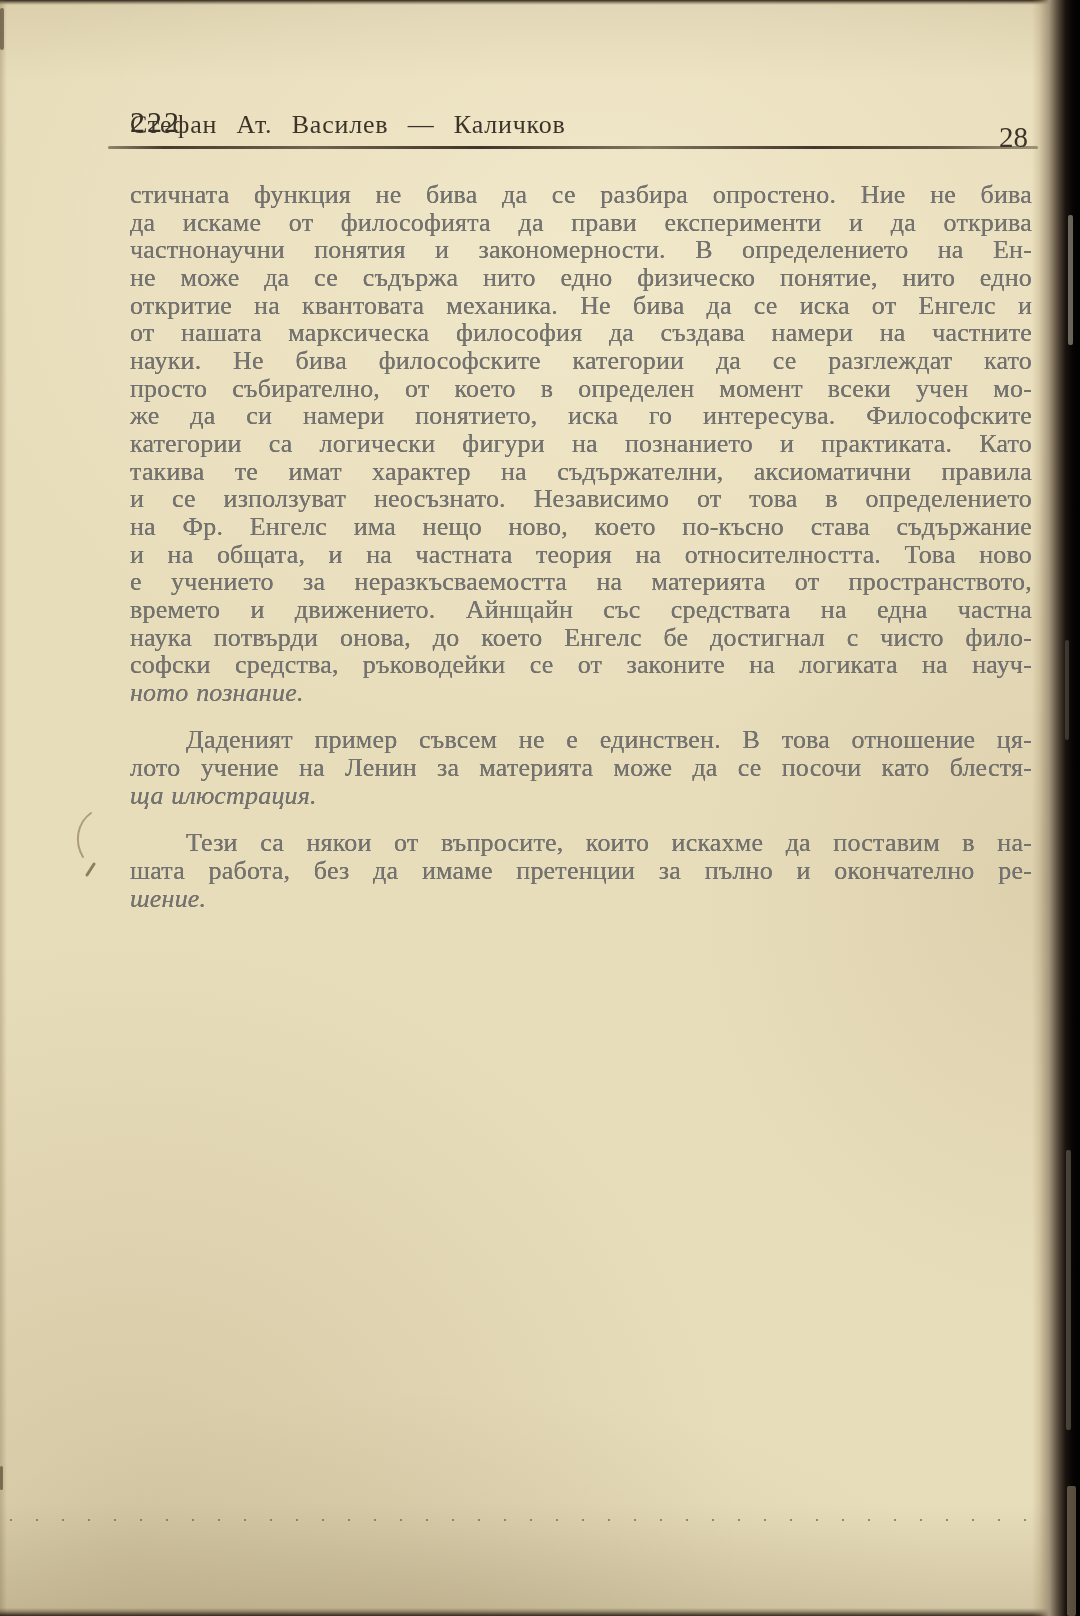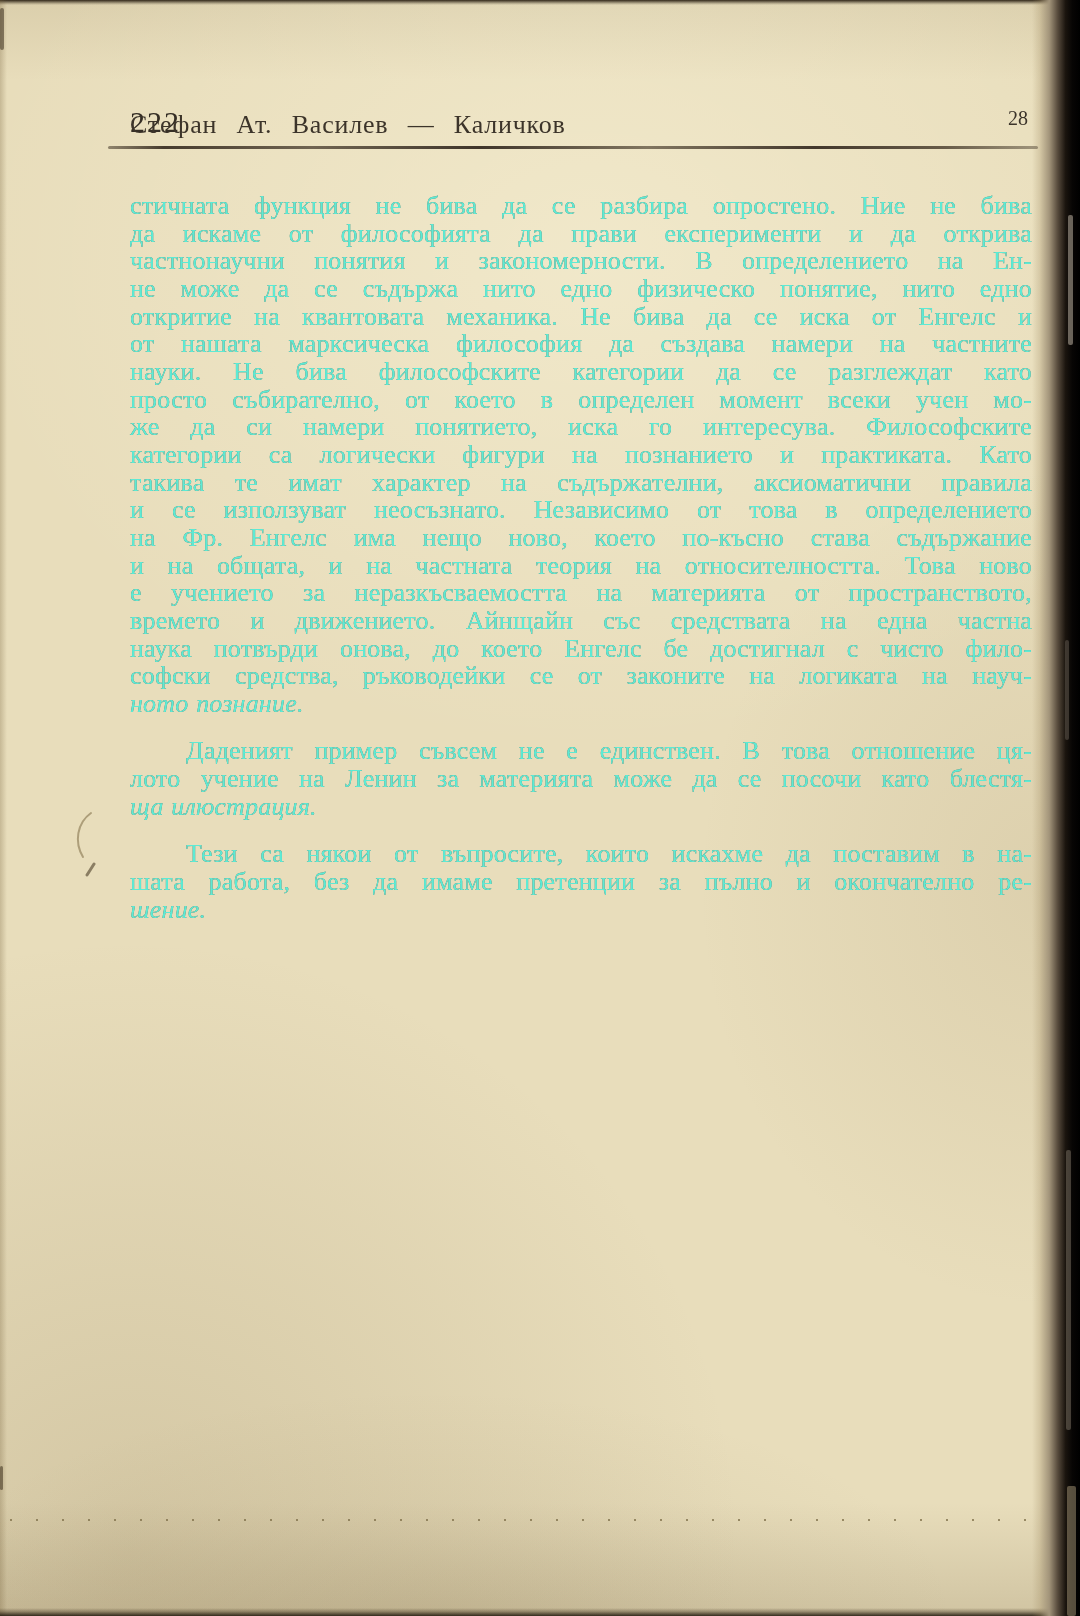--- a/index.html
+++ b/index.html
@@ -69,35 +69,35 @@
   .header-left {
     position: absolute; left: 130px; top: 105px;
     font-size: 30px; letter-spacing: 2px; color: #352e25;
   }
   .header-title {
     position: absolute; left: 130px; top: 110px; width: 902px;
     font-size: 26px; color: #3c342a;
     word-spacing: 12px; letter-spacing: 0.8px;
   }
   .header-right {
-    position: absolute; right: 52px; top: 107px;
-    font-size: 20px; color: #3c342a;
+    position: absolute; right: 52px; top: 121px;
+    font-size: 29px; color: #3c342a;
   }
   .header-rule {
     position: absolute; left: 108px; top: 146px; width: 930px; height: 3px;
     border-radius: 2px;
     background: linear-gradient(90deg,
       rgba(70,58,42,0.55) 0%, #463b2d 6%, rgba(70,58,44,0.75) 22%,
       #3f352a 40%, rgba(82,70,52,0.7) 58%, #43382c 76%,
       rgba(70,58,42,0.8) 90%, rgba(70,58,42,0.45) 100%);
   }
   
   .text-block {
-    position: absolute; left: 130px; top: 192px; width: 902px;
-    color: #5eead4;
+    position: absolute; left: 130px; top: 181px; width: 902px;
+    color: #737373;
     font-size: 26px; line-height: 27.65px;
     letter-spacing: 0.2px; word-spacing: 1px;
     text-shadow: 0 0 0.6px rgba(58,48,36,0.75);
   }
   .para { margin: 0; }
   .para + .para { margin-top: 20px; }
   .line { text-align: justify; text-align-last: justify; white-space: normal; }
   .line.last { text-align-last: left; font-style: italic; }
   .line.indent { text-indent: 56px; }
   

